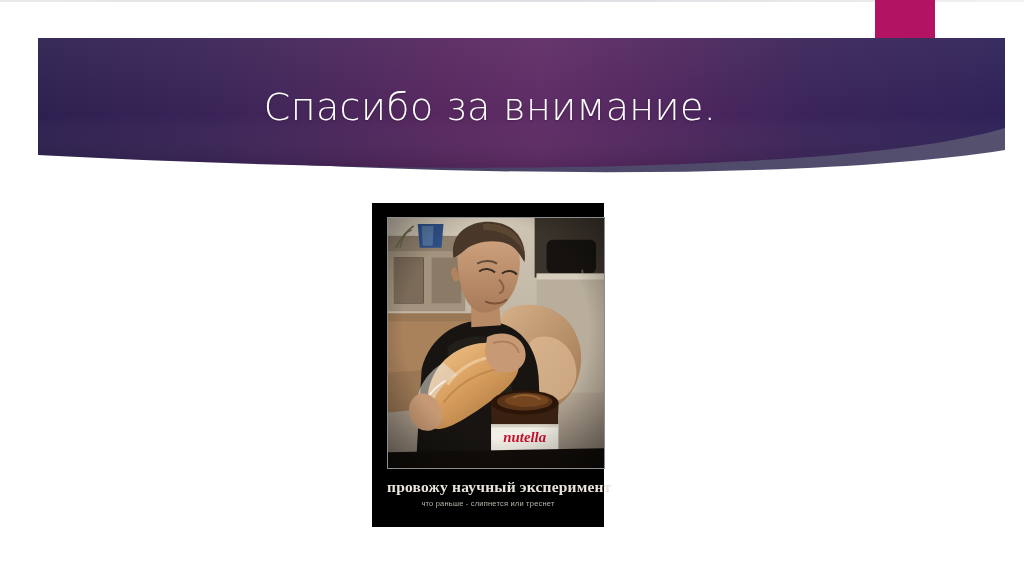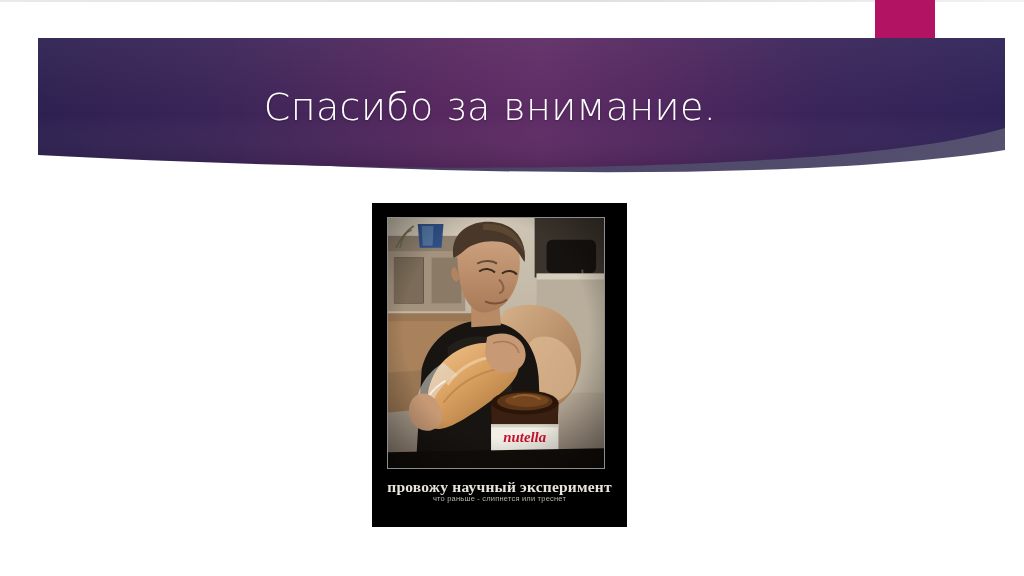--- a/index.html
+++ b/index.html
@@ -61,21 +61,21 @@
     line-height: 1.15;
     white-space: nowrap;
     text-shadow: 0 1px 2px rgba(0,0,0,0.25);
   }
 
   
   .poster {
     position: absolute;
     left: 372px;
     top: 203px;
-    width: 255px;
+    width: 232px;
     height: 324px;
     background: #000000;
     box-sizing: border-box;
     padding: 14px 15px 0 15px;
   }
   .poster-photo-wrap {
     position: relative;
     width: 218px;
     height: 252px;
     border: 1px solid #8d8d8d;
@@ -95,20 +95,21 @@
     text-align: center;
     color: #e8e4db;
     font-family: "Liberation Serif", "DejaVu Serif", serif;
     font-size: 15.5px;
     font-weight: 700;
     letter-spacing: 0.2px;
     line-height: 1;
     white-space: nowrap;
   }
   .poster-subcaption {
+    margin-top: 5px;
     text-align: center;
     color: #b9b4ab;
     font-family: "Liberation Sans", sans-serif;
     font-size: 7.5px;
     font-weight: 400;
     letter-spacing: 0.2px;
     line-height: 1;
     white-space: nowrap;
   }
 </style>

